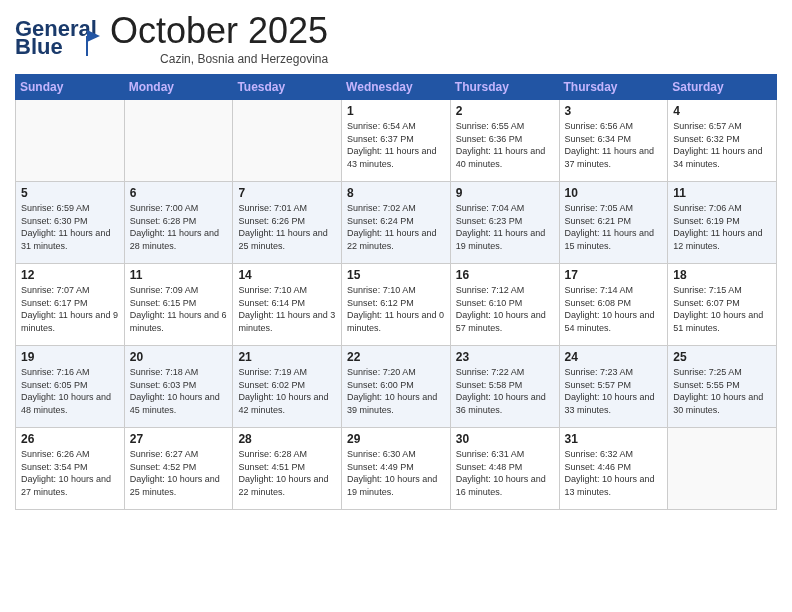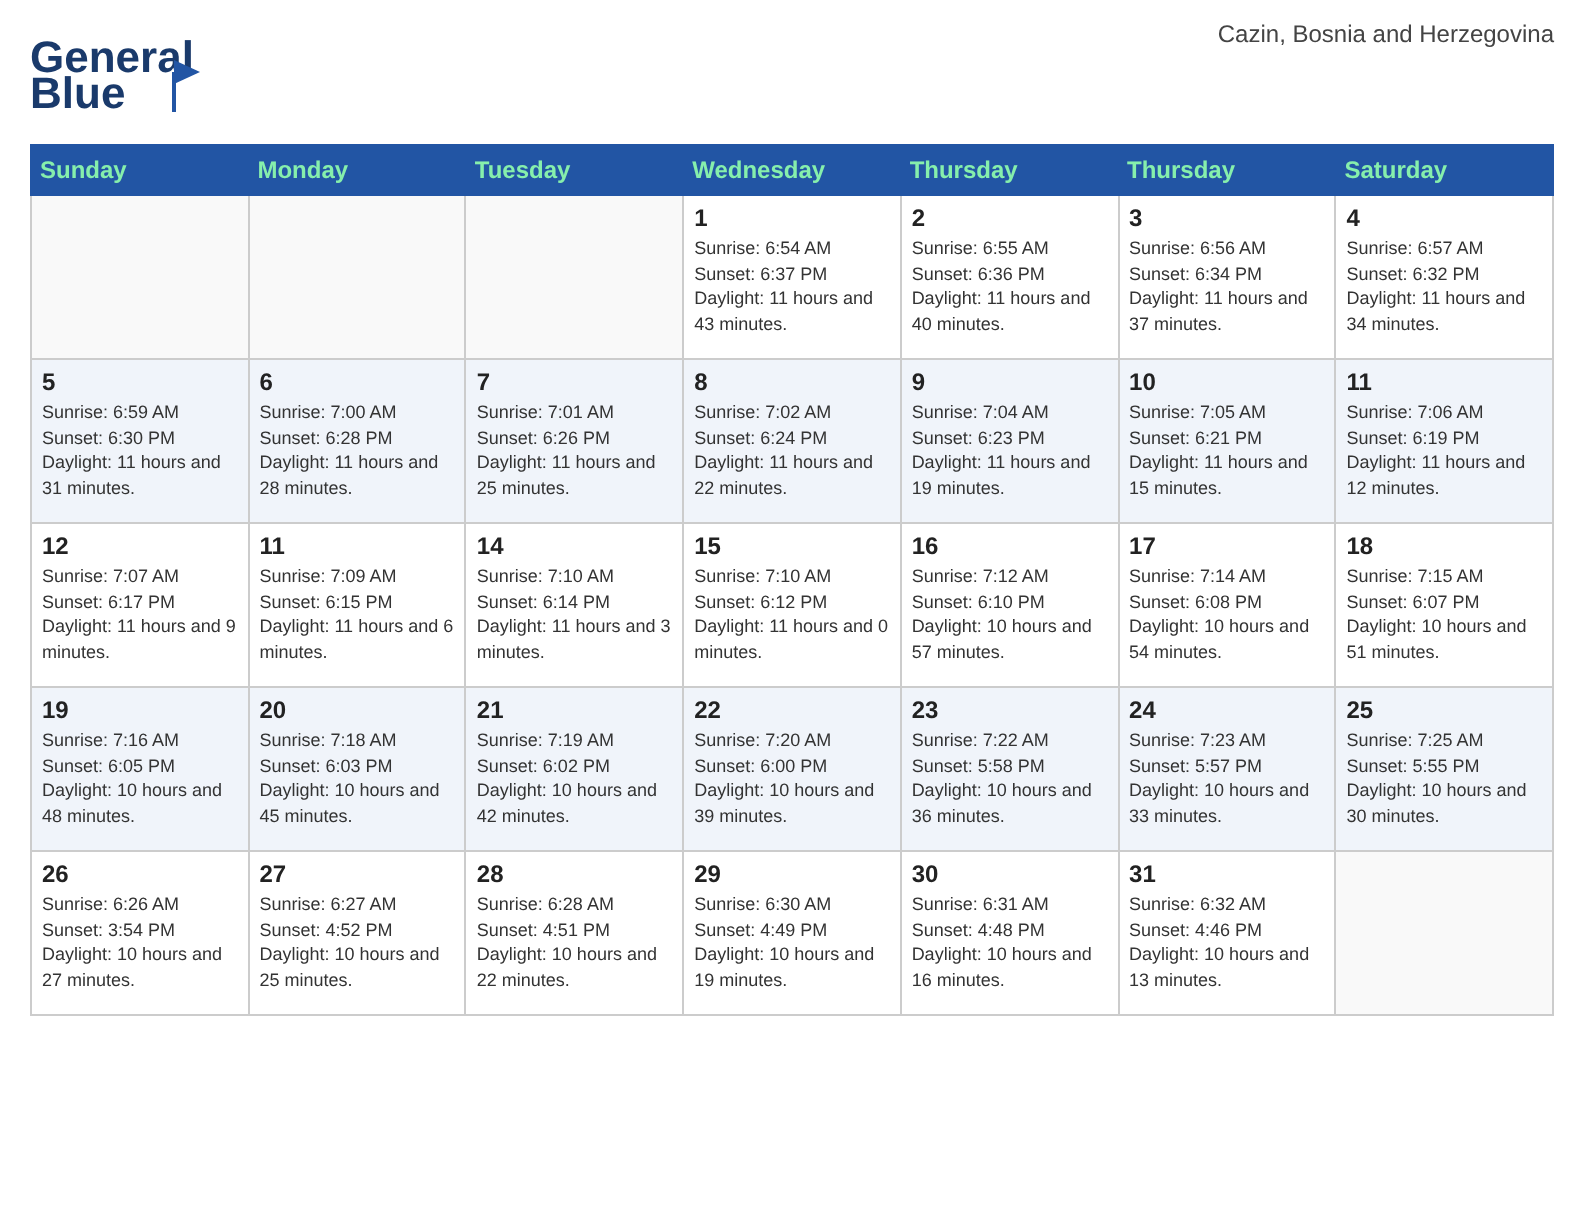--- a/index.html
+++ b/index.html
@@ -10,21 +10,21 @@
       height: 612px;
       overflow: hidden;
     }
     .page {
       width: 792px;
       min-height: 612px;
       padding: 10px 15px 10px 15px;
     }
     .header {
       display: flex;
-      justify-content: space-between;
+      justify-content: flex-start;
       align-items: flex-start;
       margin-bottom: 8px;
     }
     .logo {
       display: flex;
       align-items: center;
       margin-top: 4px;
     }
     .title-block {
       text-align: right;
@@ -38,21 +38,21 @@
       font-size: 12px;
       color: #444;
     }
     .calendar {
       width: 100%;
       border-collapse: collapse;
       table-layout: fixed;
     }
     .calendar th {
       background: #2255a4;
-      color: #86efac;
+      color: #c4b5fd;
       font-size: 12px;
       font-weight: bold;
       padding: 5px 4px;
       text-align: left;
       border: 1px solid #2255a4;
     }
     .calendar td {
       vertical-align: top;
       border: 1px solid #ccc;
       padding: 4px 5px;
@@ -90,20 +90,21 @@
         <svg width="95" height="45" viewBox="0 0 95 45">
           <text x="0" y="22" font-family="Arial" font-size="22" font-weight="bold" fill="#1a3a6b">General</text>
           <text x="0" y="40" font-family="Arial" font-size="22" font-weight="bold" fill="#1a3a6b">Blue</text>
 
           <polygon points="72,28 85,22 72,16" fill="#2255a4"></polygon>
           <line x1="72" y1="22" x2="72" y2="42" stroke="#2255a4" stroke-width="2"></line>
         </svg>
       </div>
     </div>
     <div class="title-block">
+      <div class="month-title">October 2025</div>
       <div class="location">Cazin, Bosnia and Herzegovina</div>
     </div>
   </div>
 
   <table class="calendar">
     <thead>
       <tr>
       <th>Sunday</th>
           <th>Monday</th>
           <th>Tuesday</th>

